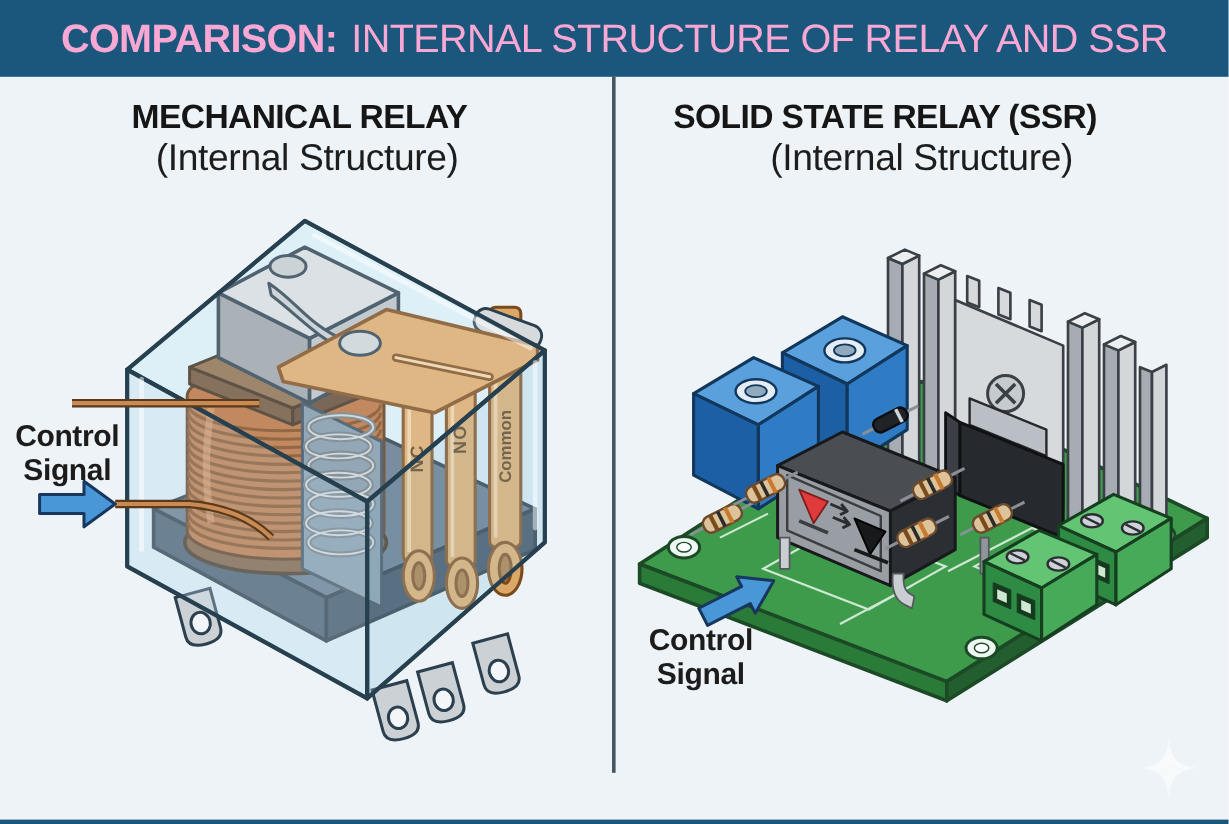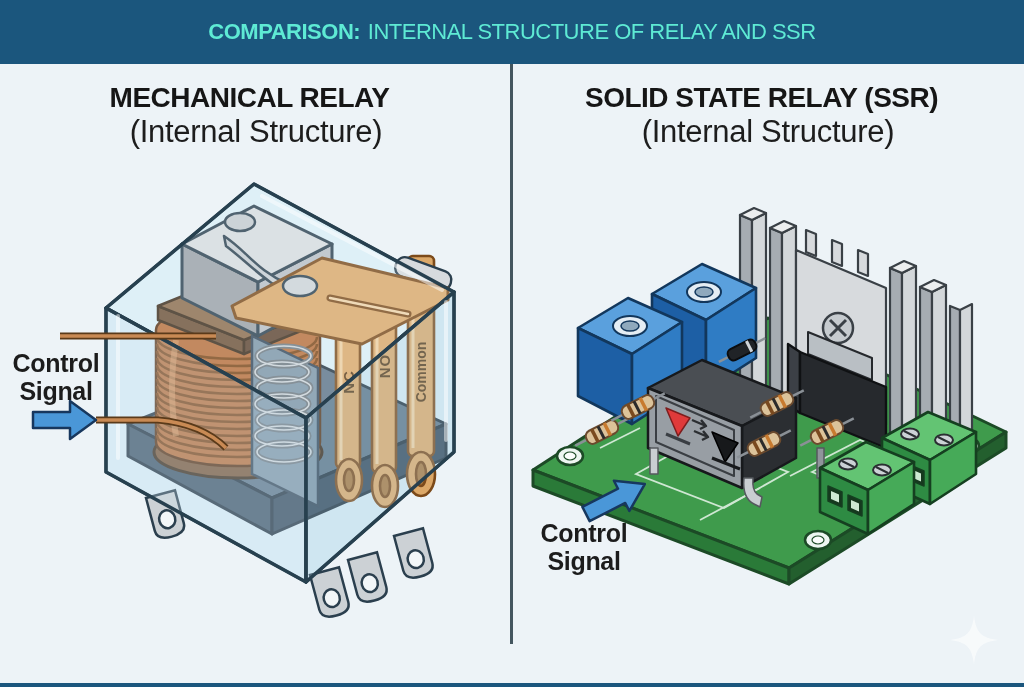--- a/index.html
+++ b/index.html
@@ -1,20 +1,20 @@
 <!DOCTYPE html>
 <html><head>
 <meta charset="utf-8">
 <style>
   html,body{margin:0;padding:0;}
   .stage{position:relative;width:1024px;height:687px;background:#edf3f7;overflow:hidden;
          font-family:"Liberation Sans","DejaVu Sans",sans-serif;}
   .header{position:absolute;left:0;top:0;width:1024px;height:64px;background:#1b567d;
           display:flex;align-items:center;justify-content:center;}
-  .header .t{color:#5eead4;font-size:22px;letter-spacing:-0.5px;white-space:pre;}
+  .header .t{color:#f9a8d4;font-size:33px;letter-spacing:-0.5px;white-space:pre;}
   .header .t b{font-weight:bold;}
   .header .t .rest{font-weight:normal;margin-left:.35em;}
   .panel-title{position:absolute;top:82px;width:499px;text-align:center;color:#161616;
                font-size:28px;font-weight:bold;letter-spacing:-0.5px;}
   .panel-sub{position:absolute;top:114px;width:512px;text-align:center;color:#1d1d1d;
              font-size:31px;letter-spacing:-0.3px;}
   .divider{position:absolute;left:510px;top:64px;width:2.5px;height:580px;background:#44565f;}
   .illus{position:absolute;top:140px;width:512px;height:512px;}
   .footer-strip{position:absolute;left:0;bottom:0;width:1024px;height:4px;background:#1b567d;}
   .sparkle{position:absolute;left:950px;top:616px;width:48px;height:48px;opacity:.6;}
@@ -27,21 +27,21 @@
 <body>
 
 <div class="stage">
 
   <div class="header">
     <div class="t"><b>COMPARISON:</b><span class="rest">INTERNAL STRUCTURE OF RELAY AND SSR</span></div>
   </div>
 
   <div class="panel-title" style="left:0">MECHANICAL RELAY</div>
   <div class="panel-sub" style="left:0">(Internal Structure)</div>
-  <div class="panel-title" style="left:512px">SOLID STATE RELAY (SSR)</div>
+  <div class="panel-title" style="left:488px">SOLID STATE RELAY (SSR)</div>
   <div class="panel-sub" style="left:512px">(Internal Structure)</div>
 
   <div class="divider"></div>
 
   <svg class="illus" style="left:0" viewBox="0 140 512 512">
 
     <g stroke="#27404f" stroke-width="3" stroke-linejoin="round">
       <path d="M106,308 L254,184 L454,292 L306,418 Z" fill="#d8edf7" fill-opacity="0.78"></path>
       <path d="M106,308 L106,472 L306,582 L306,418 Z" fill="#cfe8f4" fill-opacity="0.6"></path>
       <path d="M306,418 L454,292 L454,452 L306,582 Z" fill="#c2e0ef" fill-opacity="0.55"></path>

